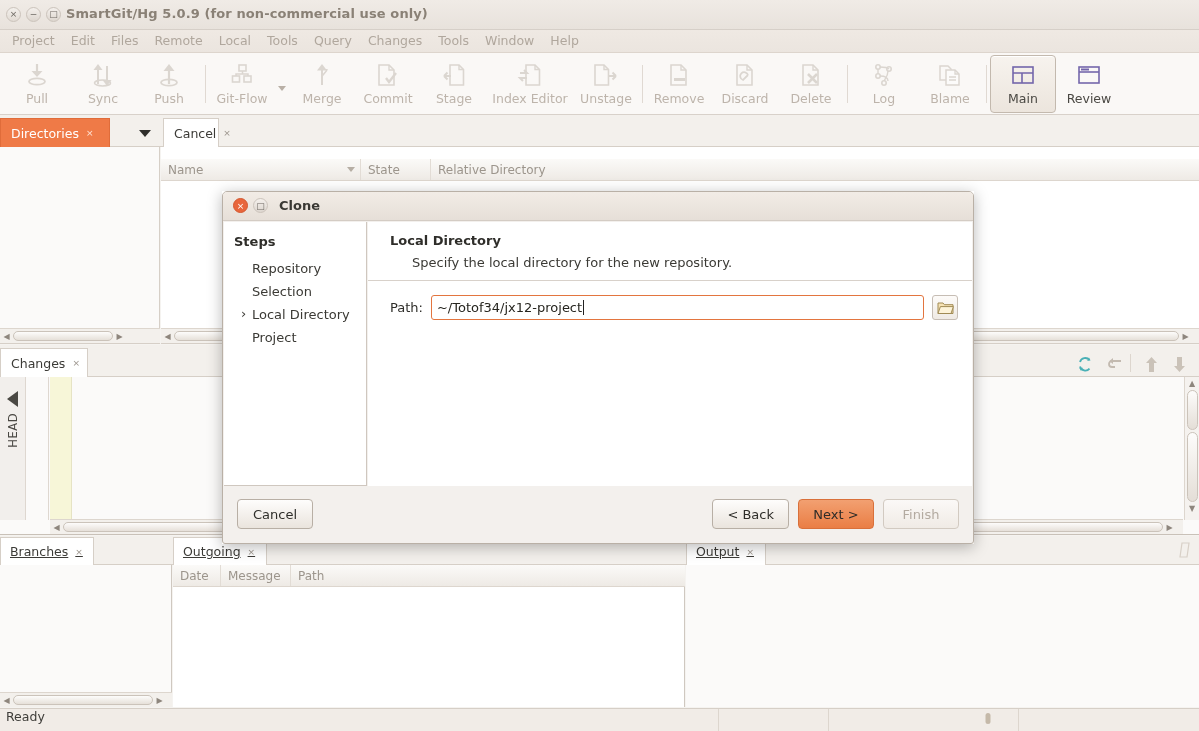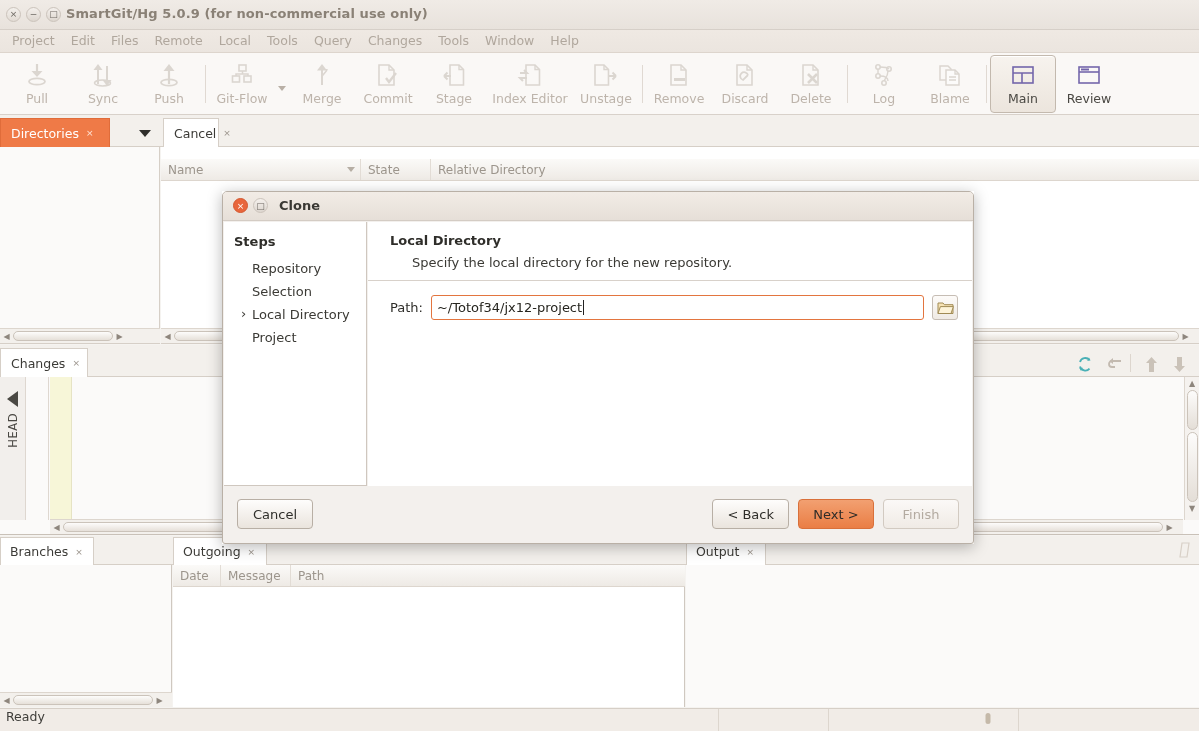--- a/index.html
+++ b/index.html
@@ -164,21 +164,21 @@
                    background: #fbfaf9; border-right: 1px solid #ded7d0; }
   .yellowstrip { position: absolute; left: 50px; top: 0; width: 22px; height: 143px;
                  background: #f7f6d8; border-right: 1px solid #e6e3c4; }
   .diff-area { position: absolute; left: 73px; top: 0; right: 16px; height: 143px; background: #fbfaf9; }
 
   
   .bot-tabrow { position: absolute; left: 0; top: 536px; width: 1199px; height: 29px;
                 background: #f3f0ec; border-bottom: 1px solid #d6cfc7; }
   .tab-bot { position: absolute; top: 1px; height: 28px; padding: 0 9px;
              display: flex; align-items: center; gap: 7px; font-size: 12.5px;
-             background: #fff; border: 1px solid #d6cfc7; border-bottom: none; cursor: default; }
+             background: #fff; border: 1px solid #d6cfc7; border-bottom: none; cursor: default; text-decoration: underline; }
   .tab-bot .x { font-size: 9px; color: #9a938b; }
   .branches-pane { position: absolute; left: 0; top: 565px; width: 172px; height: 142px;
                    background: #fbfaf9; border-right: 1px solid #cfc8c0; }
   .outgoing-pane { position: absolute; left: 173px; top: 565px; width: 512px; height: 142px;
                    background: #fff; border-right: 1px solid #cfc8c0; }
   .output-pane { position: absolute; left: 686px; top: 565px; width: 513px; height: 142px;
                  background: #fbfaf9; }
 
   .statusbar {
     position: absolute; left: 0; top: 708px; width: 1199px; height: 23px;

